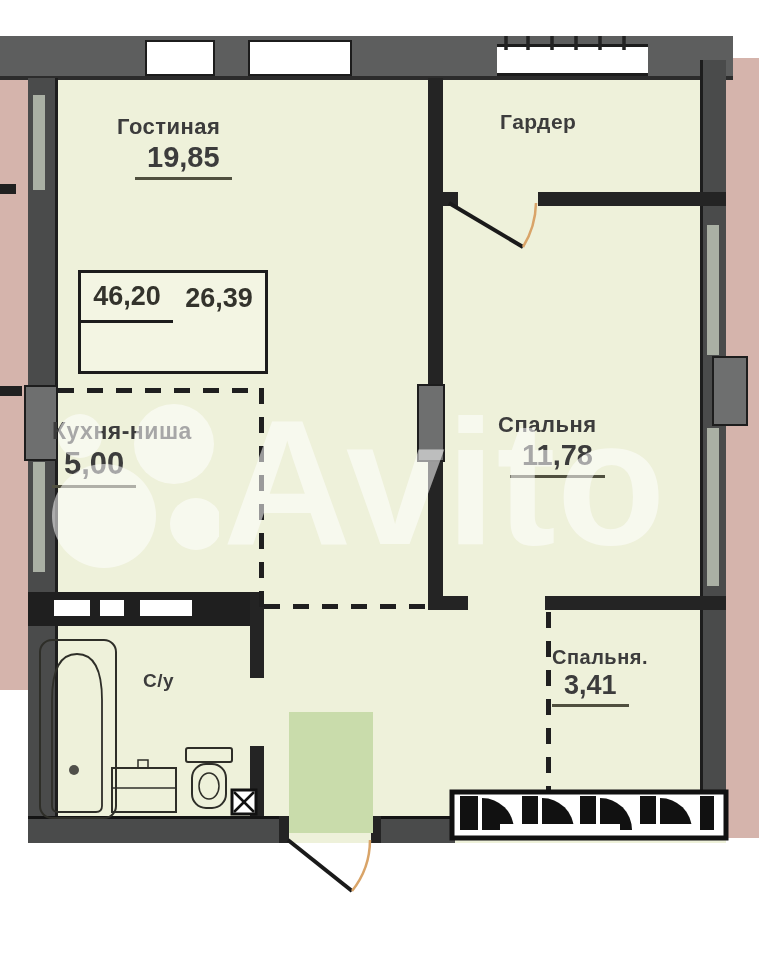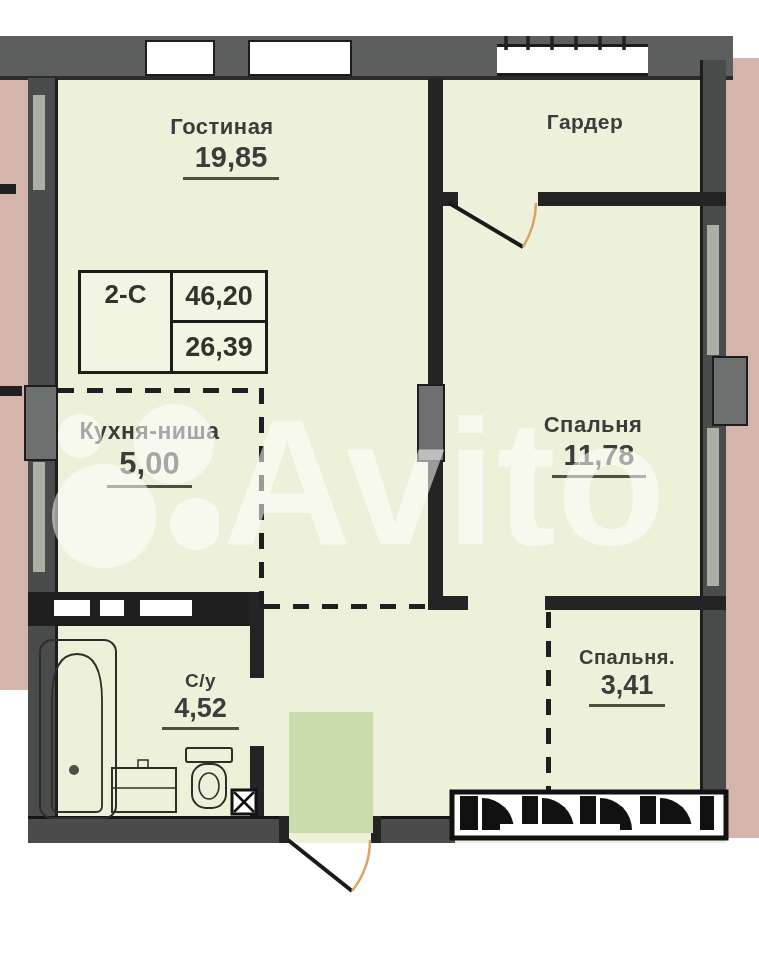--- a/index.html
+++ b/index.html
@@ -8,21 +8,21 @@
   .abs{position:absolute;}
   .fill{background:var(--room-fill,#eef1da);}
   .pink{background:var(--adjacent-pink,#d5b4ac);}
   .wg{background:var(--wall-gray,#5d5e5e);}
   .wd{background:var(--wall-dark,#242424);}
   .pillar{background:#6e6f6f;border:2px solid #1d1d1d;box-sizing:border-box;}
   .win{background:#ffffff;border:2px solid #1c1c1c;box-sizing:border-box;}
   .winband{background:#aab0a4;}
   .dash-h{height:5px;background-image:repeating-linear-gradient(to right,#1f1f1f 0 16px,transparent 16px 29px);}
   .dash-v{width:5px;background-image:repeating-linear-gradient(to bottom,#1f1f1f 0 16px,transparent 16px 29px);}
-  .rlabel{position:absolute;text-align:center;color:var(--label-text,#3c3c3c);z-index:50;}
+  .rlabel{position:absolute;text-align:left;color:var(--label-text,#3c3c3c);z-index:50;}
   .rname{font-weight:600;letter-spacing:.5px;}
   .rarea{font-weight:700;margin-top:1px;}
   .u{display:inline-block;border-bottom:3px solid #50503f;padding:0 12px 3px 12px;}
   .infobox{position:absolute;left:78px;top:270px;width:190px;height:104px;z-index:52;
            display:grid;grid-template-columns:92px 1fr;grid-template-rows:50px 1fr;
            background:#f3f5e3;border:3px solid #1c1c1c;box-sizing:border-box;
            color:#33332c;}
   .ib-type{grid-row:1 / span 2;border-right:3px solid #1c1c1c;font-size:26px;font-weight:600;
            text-align:center;padding-top:6px;}
   .ib-a1{border-bottom:3px solid #1c1c1c;font-size:27px;font-weight:700;text-align:center;
@@ -107,25 +107,23 @@
   <div class="rlabel" style="left:498px;top:412px;width:190px;">
     <div class="rname" style="font-size:22px;">Спальня</div>
     <div class="rarea" style="font-size:29px;padding-left:12px;"><span class="u">11,78</span></div>
   </div>
   <div class="rlabel" style="left:552px;top:646px;width:150px;">
     <div class="rname" style="font-size:20px;">Спальня.</div>
     <div class="rarea" style="font-size:27px;"><span class="u">3,41</span></div>
   </div>
   <div class="rlabel" style="left:143px;top:670px;width:115px;">
     <div class="rname" style="font-size:19px;">С/у</div>
-    <div class="rarea" style="font-size:27px;"><span class="u">4,52</span></div>
   </div>
 
   <div class="infobox">
-    <div class="ib-type">2-С</div>
     <div class="ib-a1">46,20</div>
     <div class="ib-a2">26,39</div>
   </div>
 
   <svg id="fixtures" width="759" height="960" viewBox="0 0 759 960">
 
     <g stroke="#222" stroke-width="3.5">
       <line x1="506" y1="36" x2="506" y2="50"></line>
         <line x1="528" y1="36" x2="528" y2="50"></line>
       <line x1="552" y1="36" x2="552" y2="50"></line>

